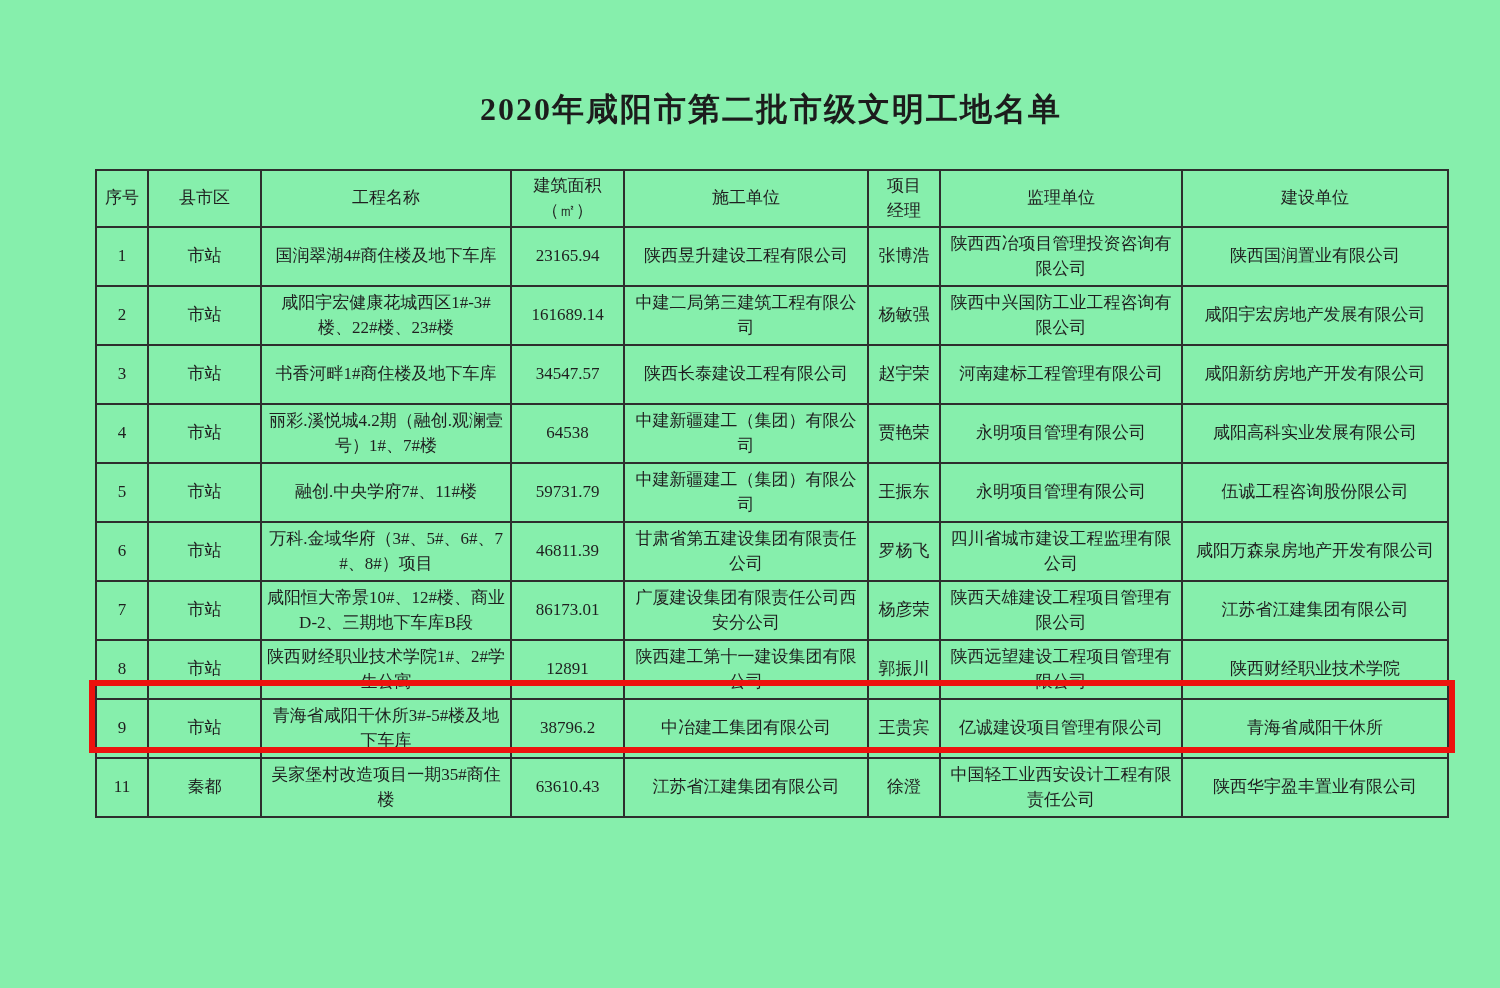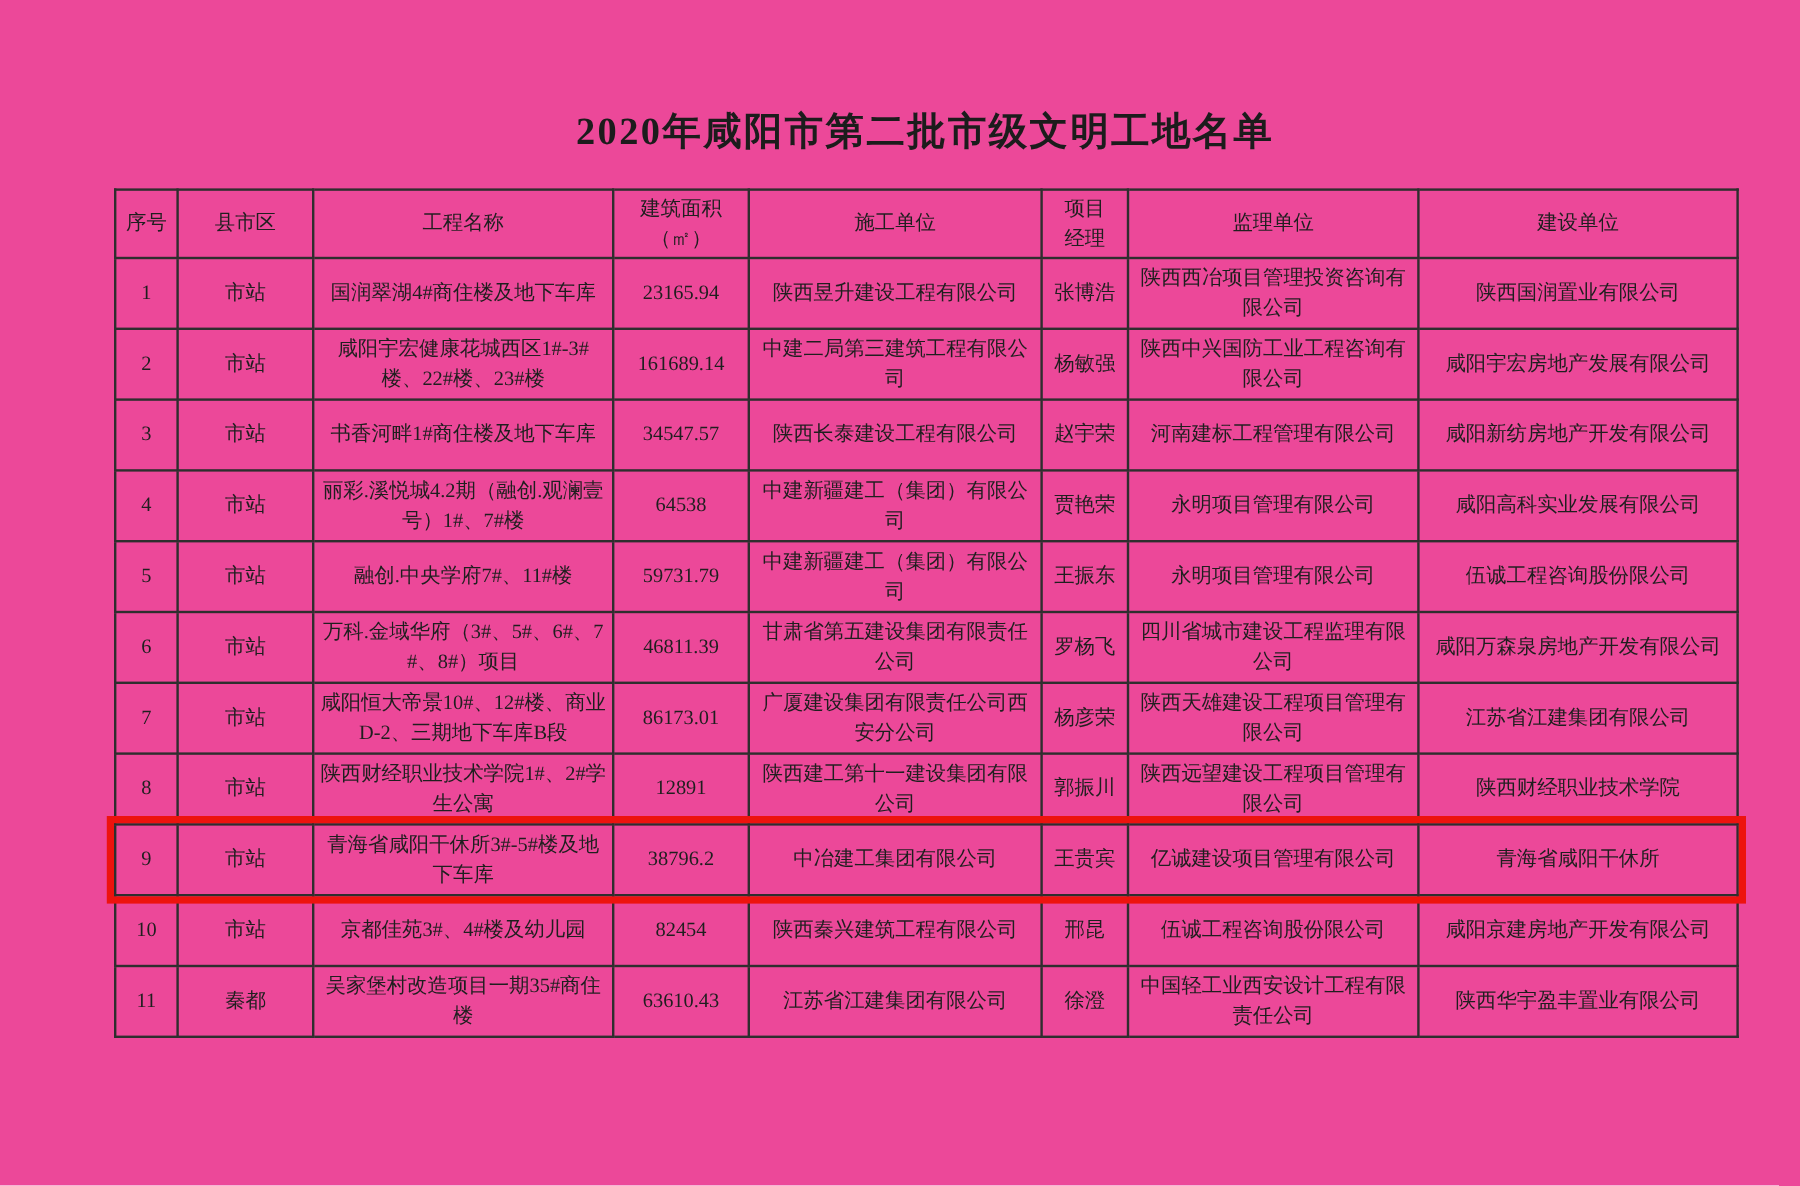--- a/index.html
+++ b/index.html
@@ -5,39 +5,39 @@
   html, body {
     margin: 0;
     padding: 0;
     background: #ffffff;
     font-family: "Liberation Serif", "DejaVu Serif", serif;
   }
   .doc {
     position: relative;
     width: 1500px;
     height: 988px;
-    background: #ec4899;
+    background: #86efac;
     overflow: hidden;
   }
   .doc-title {
     position: absolute;
     top: 88px;
     left: 95px;
     width: 1352px;
     text-align: center;
     font-size: 32px;
     font-weight: 700;
     letter-spacing: 2px;
     color: #1c1c1c;
     margin: 0;
   }
   table.sites {
     position: absolute;
     left: 95px;
-    top: 157px;
+    top: 169px;
     width: 1352px;
     table-layout: fixed;
     border-collapse: collapse;
     padding-left: 12px;
   }
   table.sites th, table.sites td {
     border: 2px solid #2e2e2e;
     text-align: center;
     vertical-align: middle;
     font-size: 17px;
@@ -182,30 +182,20 @@
           <td>9</td>
           <td>市站</td>
           <td>青海省咸阳干休所3#-5#楼及地下车库</td>
           <td>38796.2</td>
           <td>中冶建工集团有限公司</td>
           <td>王贵宾</td>
           <td>亿诚建设项目管理有限公司</td>
           <td>青海省咸阳干休所</td>
         </tr>
         <tr>
-          <td>10</td>
-          <td>市站</td>
-          <td>京都佳苑3#、4#楼及幼儿园</td>
-          <td>82454</td>
-          <td>陕西秦兴建筑工程有限公司</td>
-          <td>邢昆</td>
-          <td>伍诚工程咨询股份限公司</td>
-          <td>咸阳京建房地产开发有限公司</td>
-        </tr>
-        <tr>
           <td>11</td>
           <td>秦都</td>
           <td>吴家堡村改造项目一期35#商住楼</td>
           <td>63610.43</td>
           <td>江苏省江建集团有限公司</td>
           <td>徐澄</td>
           <td>中国轻工业西安设计工程有限责任公司</td>
           <td>陕西华宇盈丰置业有限公司</td>
         </tr>
       </tbody>

